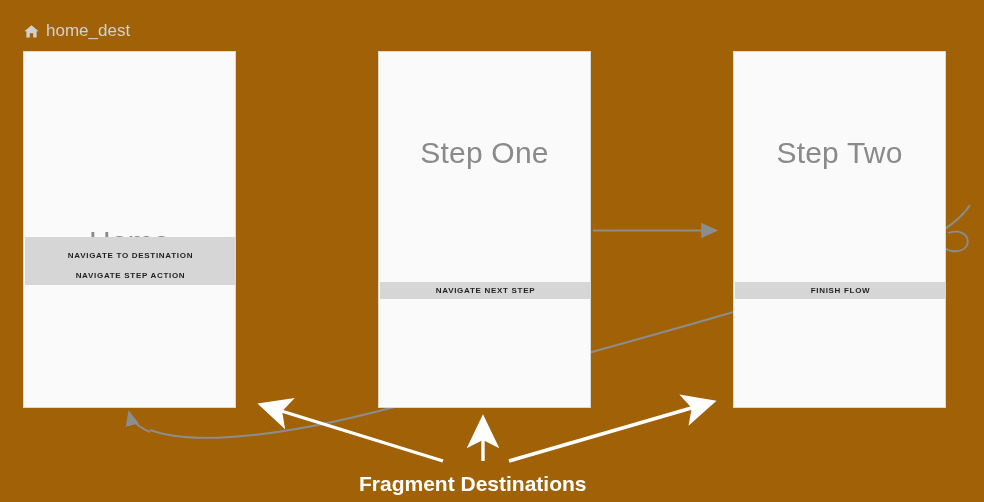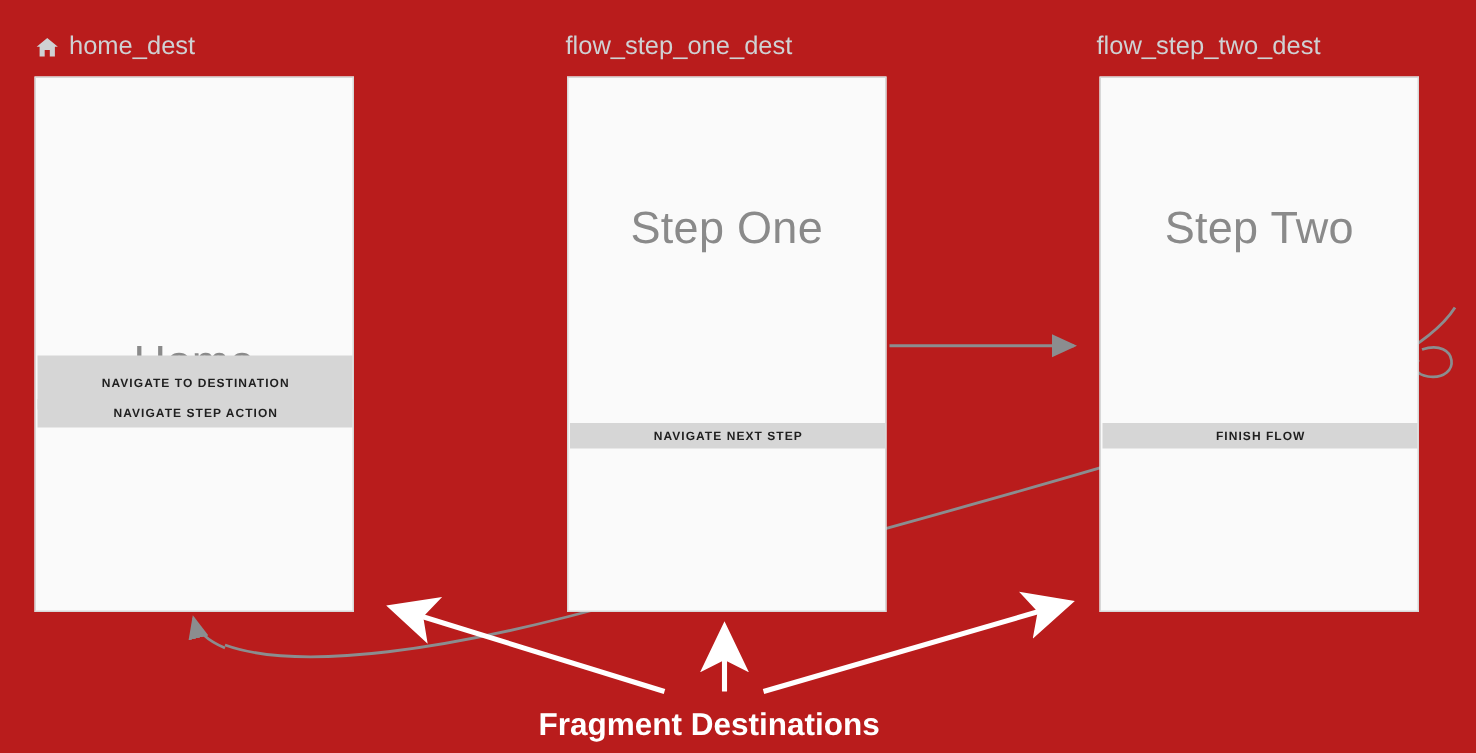--- a/index.html
+++ b/index.html
@@ -4,21 +4,21 @@
 <style>
   html, body {
     margin: 0;
     padding: 0;
     background: #2d2f32;
   }
   #canvas {
     position: relative;
     width: 984px;
     height: 502px;
-    background: #b91c1c;
+    background: #a16207;
     font-family: "Liberation Sans", sans-serif;
     overflow: hidden;
   }
 
   
   .dest-label {
     position: absolute;
     display: flex;
     align-items: center;
     gap: 6px;
@@ -122,27 +122,21 @@
 
   <div class="dest-label label-z" style="left:23px; top:21px;">
     <span class="home-glyph">
       <svg viewBox="0 0 24 24" width="17" height="17" xmlns="http://www.w3.org/2000/svg">
         <path d="M12 3.2 L22 11.6 L19.2 11.6 L19.2 20.6 L14.4 20.6 L14.4 14.6 L9.6 14.6 L9.6 20.6 L4.8 20.6 L4.8 11.6 L2 11.6 Z" fill="#cfd1d3"></path>
       </svg>
     </span>
     <span>home_dest</span>
   </div>
 
-  <div class="dest-label label-z" style="left:377px; top:21px;">
-    <span>flow_step_one_dest</span>
-  </div>
 
-  <div class="dest-label label-z" style="left:731px; top:21px;">
-    <span>flow_step_two_dest</span>
-  </div>
 
   <div class="frame frame-z" style="left:23px; top:51px; width:213px; height:357px;">
     <div class="frame-title" style="top:173px;">Home</div>
     <div class="btn" style="left:1px; top:185px; width:211px; height:36px;">NAVIGATE TO DESTINATION</div>
     <div class="btn" style="left:1px; top:214px; width:211px; height:19px;">NAVIGATE STEP ACTION</div>
   </div>
 
   <div class="frame frame-z" style="left:378px; top:51px; width:213px; height:357px;">
     <div class="frame-title" style="top:84px;">Step One</div>
     <div class="btn" style="left:1px; top:230px; width:211px; height:17px;">NAVIGATE NEXT STEP</div>

